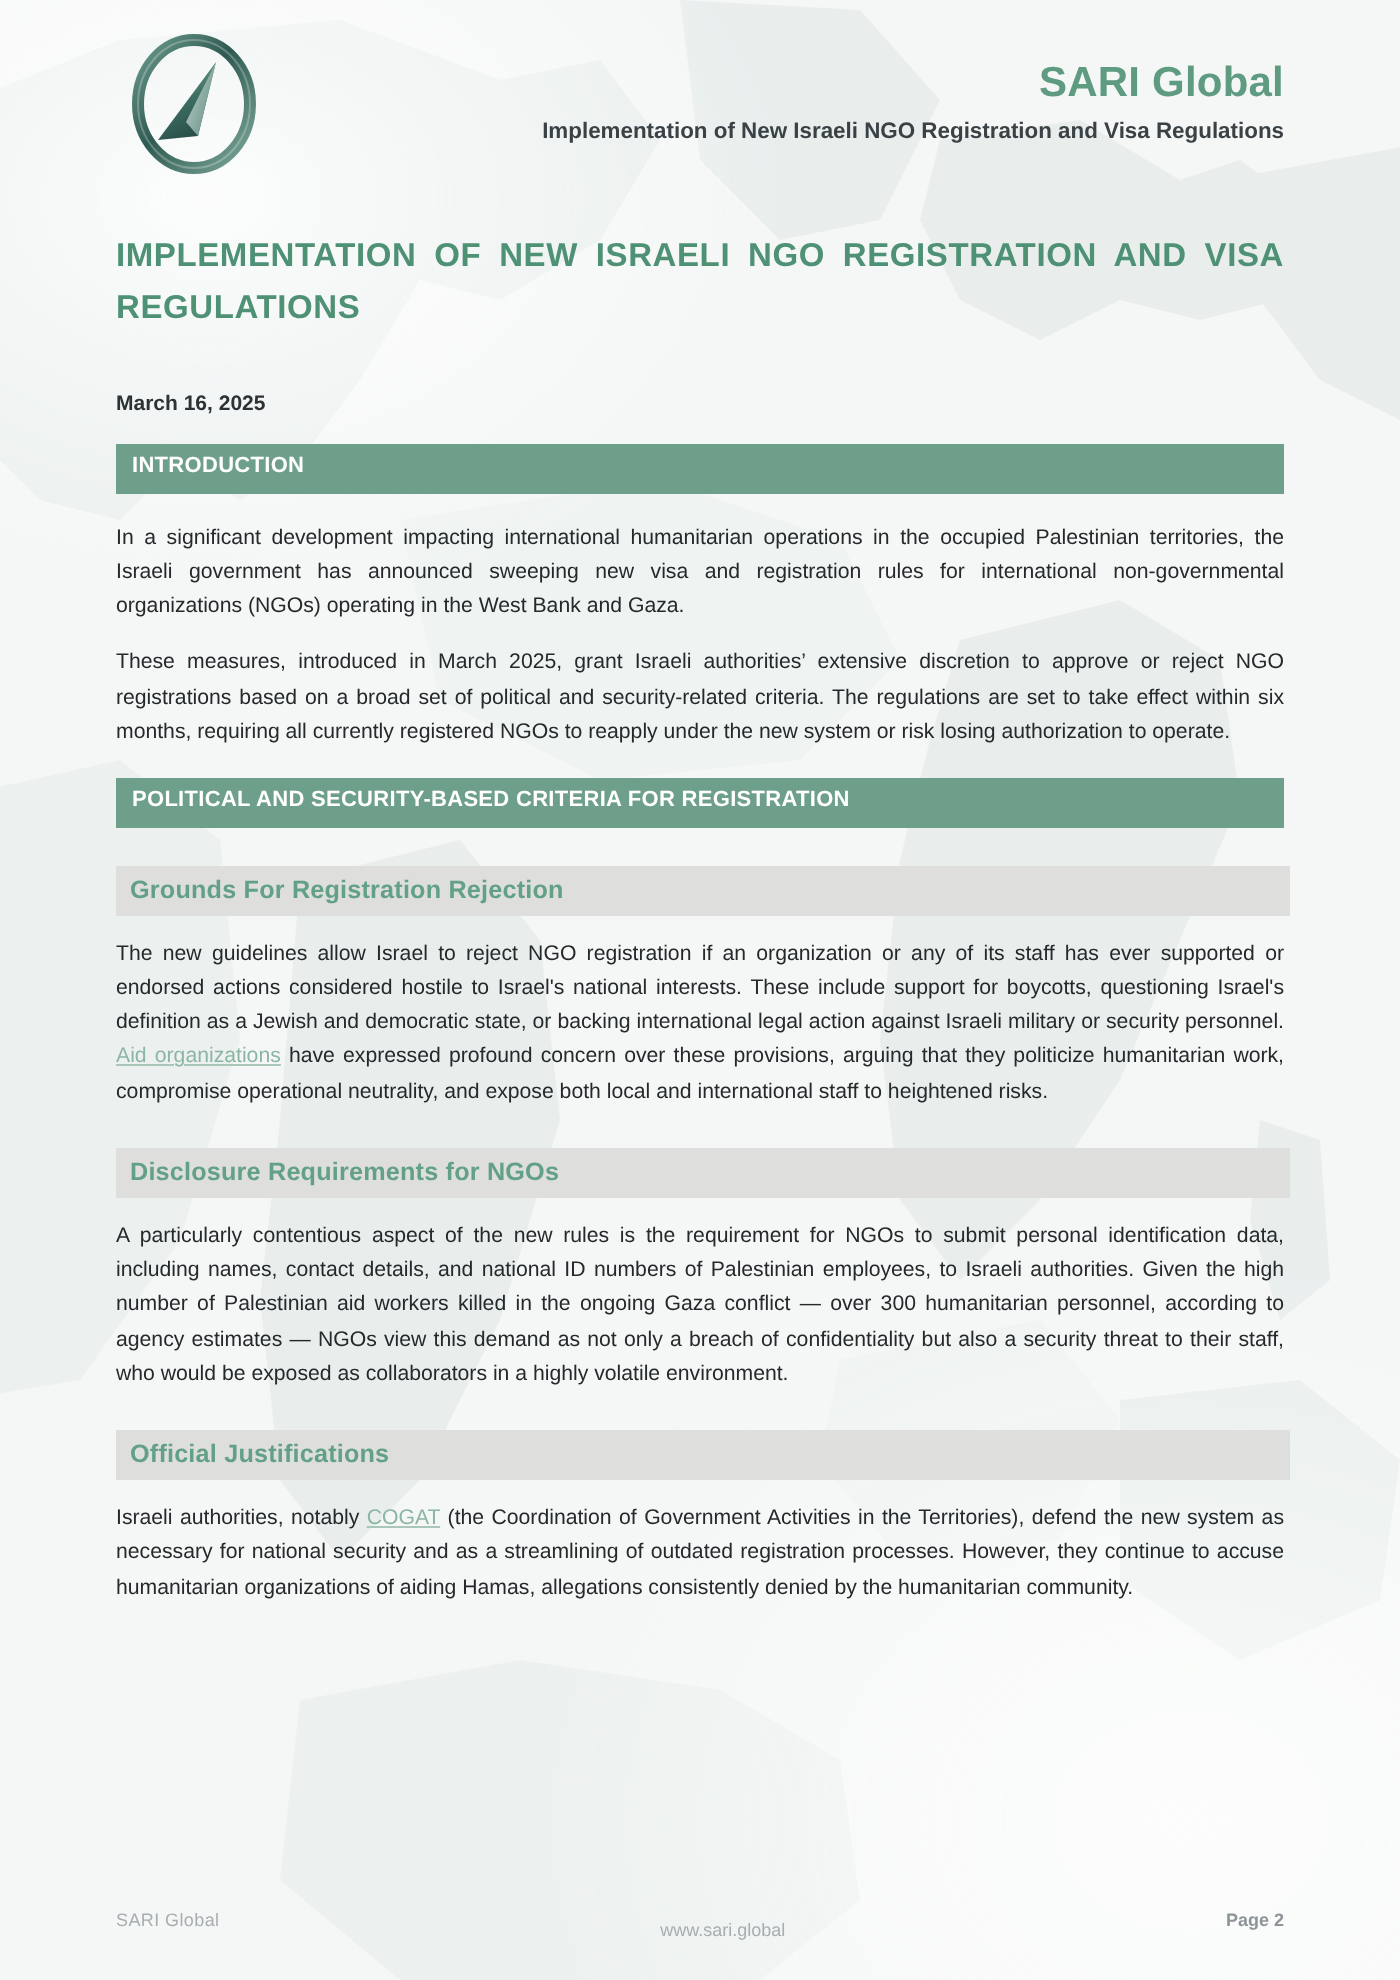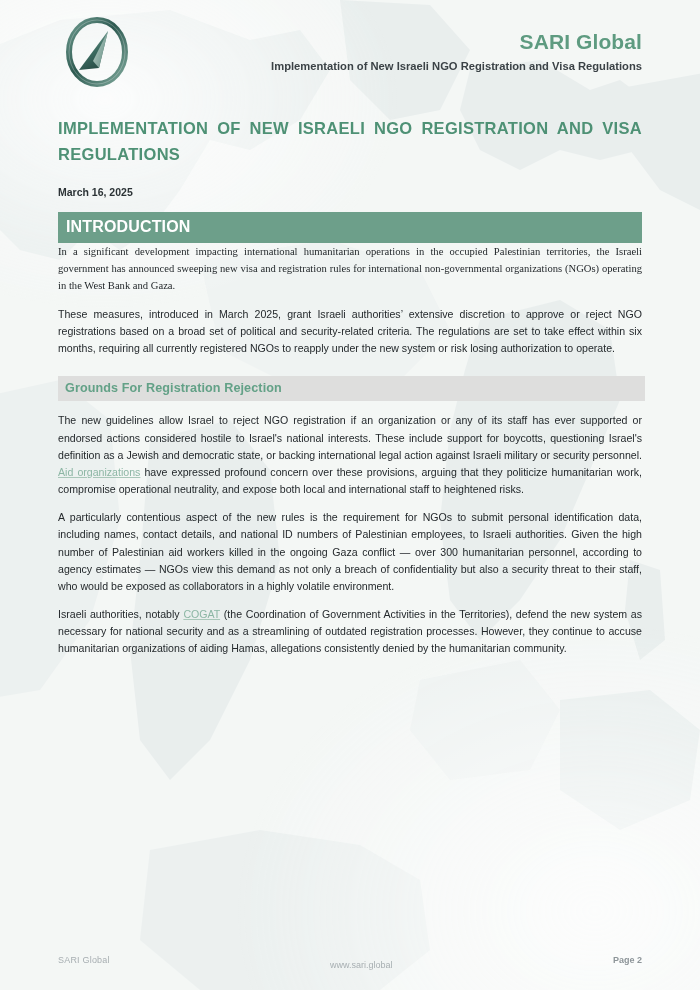--- a/index.html
+++ b/index.html
@@ -100,31 +100,31 @@
     line-height: 1.55;
     text-align: justify;
     text-align-last: left;
     margin: 0;
     max-width: 588px;
   }
   .doc-date {
     font-size: 10.5px;
     font-weight: bold;
     color: #2c3336;
-    margin-top: 19px;
+    margin-top: 29px;
   }
 
   
   .section-bar {
     margin: 14px 44px 0 58px;
     width: 584px;
     box-sizing: border-box;
     background: #6d9f8a;
     color: #ffffff;
-    font-size: 16px;
+    font-size: 11px;
     font-weight: bold;
     letter-spacing: 0.15px;
     padding: 5px 0 6px 8px;
     line-height: 1.25;
   }
 
   .sub-bar {
     margin: 19px 58px 0 58px;
     width: 587px;
     box-sizing: border-box;
@@ -140,21 +140,21 @@
   
   .para {
     margin: 11px 58px 0 58px;
     width: 584px;
     font-size: 10.6px;
     color: #24292c;
     line-height: 1.62;
     text-align: justify;
     text-align-last: left;
   }
-  .para.first { margin-top: 0; font-family: Liberation Serif, serif; }
+  .para.first { margin-top: 14px; }
 
   a.inline-link {
     color: #8cb6a4;
     text-decoration-color: #a9c7b9;
   }
 
   
   .doc-footer {
     position: absolute;
     left: 0;
@@ -250,27 +250,30 @@
 
     <div class="title-block">
       <h1 class="doc-title">IMPLEMENTATION OF NEW ISRAELI NGO REGISTRATION AND VISA REGULATIONS</h1>
       <div class="doc-date">March 16, 2025</div>
     </div>
 
     <div class="section-bar">INTRODUCTION</div>
     <p class="para first">In a significant development impacting international humanitarian operations in the occupied Palestinian territories, the Israeli government has announced sweeping new visa and registration rules for international non-governmental organizations (NGOs) operating in the West Bank and Gaza.</p>
     <p class="para">These measures, introduced in March 2025, grant Israeli authorities’ extensive discretion to approve or reject NGO registrations based on a broad set of political and security-related criteria. The regulations are set to take effect within six months, requiring all currently registered NGOs to reapply under the new system or risk losing authorization to operate.</p>
 
+    <div class="section-bar">POLITICAL AND SECURITY-BASED CRITERIA FOR REGISTRATION</div>
 
     <div class="sub-bar">Grounds For Registration Rejection</div>
     <p class="para"><span>The new guidelines allow Israel to reject NGO registration if an organization or any of its staff has ever supported or endorsed actions considered hostile to Israel's national interests. These include support for boycotts, questioning Israel's definition as a Jewish and democratic state, or backing international legal action against Israeli military or security personnel. </span><a class="inline-link" href="#">Aid organizations</a><span> have expressed profound concern over these provisions, arguing that they politicize humanitarian work, compromise operational neutrality, and expose both local and international staff to heightened risks.</span></p>
 
+    <div class="sub-bar">Disclosure Requirements for NGOs</div>
     <p class="para">A particularly contentious aspect of the new rules is the requirement for NGOs to submit personal identification data, including names, contact details, and national ID numbers of Palestinian employees, to Israeli authorities. Given the high number of Palestinian aid workers killed in the ongoing Gaza conflict — over 300 humanitarian personnel, according to agency estimates — NGOs view this demand as not only a breach of confidentiality but also a security threat to their staff, who would be exposed as collaborators in a highly volatile environment.</p>
 
 
+    <div class="sub-bar">Official Justifications</div>
     <p class="para"><span>Israeli authorities, notably </span><a class="inline-link" href="#">COGAT</a><span> (the Coordination of Government Activities in the Territories), defend the new system as necessary for national security and as a streamlining of outdated registration processes. However, they continue to accuse humanitarian organizations of aiding Hamas, allegations consistently denied by the humanitarian community.</span></p>
 
   </div>
 
   <div class="doc-footer">
     <div class="footer-left">SARI Global</div>
     <div class="footer-center">www.sari.global</div>
     <div class="footer-right">Page 2</div>
   </div>
 

